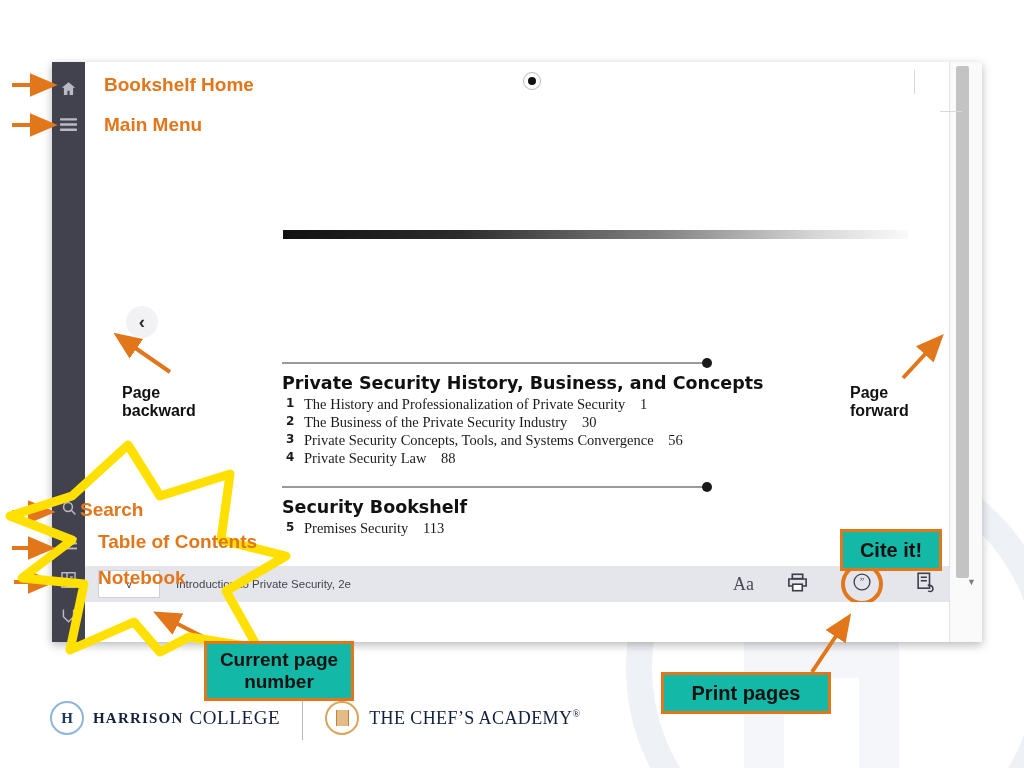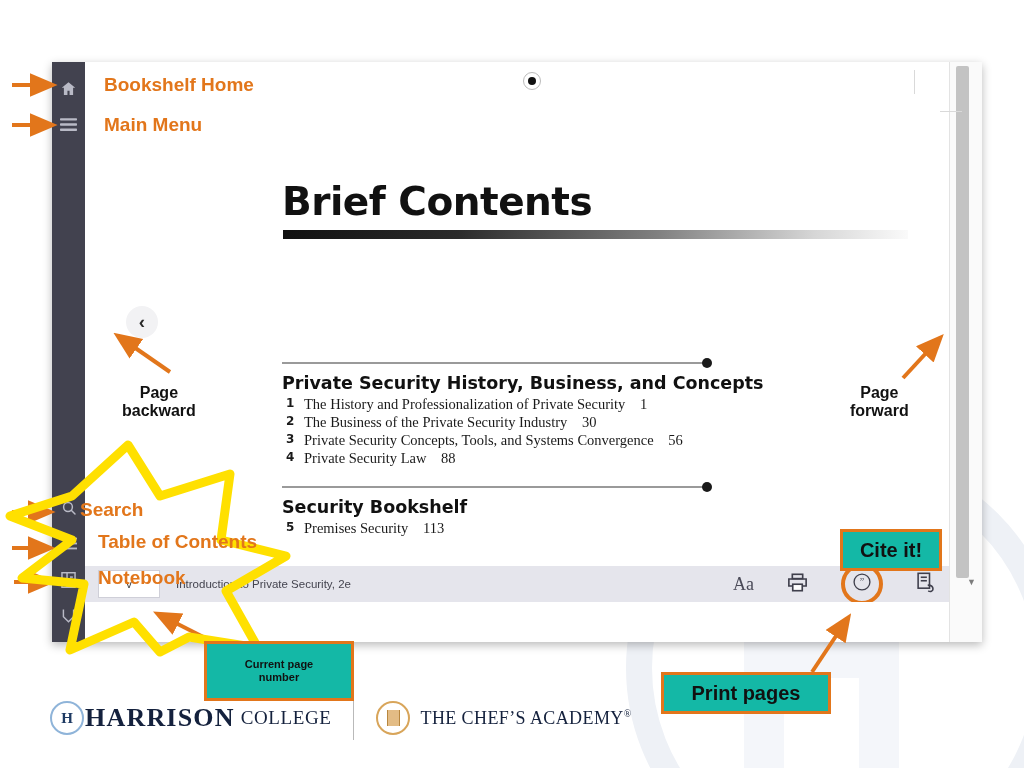--- a/index.html
+++ b/index.html
@@ -102,42 +102,42 @@
 
   
   .scrollbar{position:absolute;right:0;top:0;width:32px;height:580px;background:#fafafa;border-left:1px solid #e3e3e3;}
   .sb-thumb{position:absolute;left:6px;top:4px;width:13px;height:512px;background:#c3c3c3;border-radius:2px;}
   .sb-arrow{position:absolute;right:6px;top:515px;color:#7c7c7c;font-size:9px;}
 
   
   .edge-line{position:absolute;background:#d9d9d9;z-index:3;}
 
   
-  .anno{position:absolute;z-index:10;text-align:center;}
+  .anno{position:absolute;z-index:10;}
   .anno-text{
     font-family:"Liberation Sans",sans-serif;font-weight:bold;color:#e2761b;
     font-size:19px;white-space:nowrap;
   }
   .anno-black{
     font-family:"Liberation Sans",sans-serif;font-weight:bold;color:#111;
     font-size:16px;line-height:1.15;
   }
   .callout{
     border:3px solid #e2761b;background:#14b8a6;
     font-family:"Liberation Sans",sans-serif;font-weight:bold;color:#111;
     display:flex;align-items:center;justify-content:center;text-align:center;line-height:1.15;
   }
   svg.overlay{position:absolute;left:0;top:0;width:1024px;height:768px;z-index:9;pointer-events:none;}
 
   
   .footer{position:absolute;left:0;bottom:18px;width:1024px;height:54px;z-index:6;}
   .logo-row{position:absolute;left:50px;top:0;display:flex;align-items:center;}
   .hc-mark{width:30px;height:30px;border-radius:50%;border:2.5px solid #8fb4d9;display:flex;align-items:center;justify-content:center;}
   .hc-mark span{font-family:"Liberation Serif",serif;font-weight:bold;font-size:15px;color:#1e3a63;}
-  .hc-word{font-family:"Liberation Serif",serif;font-weight:bold;font-size:26px;color:#14213d;letter-spacing:1.2px;margin-left:1px;}
+  .hc-word{font-family:"Liberation Serif",serif;font-weight:bold;font-size:15px;color:#14213d;letter-spacing:1.2px;margin-left:9px;}
   .hc-word2{font-family:"Liberation Serif",serif;font-size:19px;color:#14213d;letter-spacing:.6px;margin-left:6px;}
   .divider{width:1px;height:44px;background:#b9b9b9;margin:0 22px;}
   .ca-mark{width:30px;height:30px;border-radius:50%;border:2.5px solid #d8a55a;display:flex;align-items:center;justify-content:center;}
   .ca-mark i{display:block;width:11px;height:16px;background:#e3bc85;border-left:1.5px solid #b8873f;border-right:1.5px solid #b8873f;}
   .ca-word{font-family:"Liberation Serif",serif;font-size:18px;color:#14213d;letter-spacing:.4px;margin-left:10px;}
   .ca-word sup{font-size:10px;}
 </style>
 </head>
 <body>
 
@@ -206,21 +206,20 @@
         </span>
       </div>
     </div>
   </div>
 
   <div class="page-area">
     <div class="spinner">
         <i></i>
       </div>
 
-    <div class="book-title">Brief Contents</div>
     <div class="title-rule"></div>
 
     <div class="nav-arrow nav-prev">‹</div>
 
     <div class="toc">
 
       <div>
         <div class="part-rule">
             <span class="line"></span>
             <span class="dot"></span>
@@ -353,21 +352,21 @@
   <div>Page</div>
   <div>backward</div>
 </div>
 <div class="anno anno-black" style="left:850px;top:384px;">
   <div>Page</div>
   <div>forward</div>
 </div>
 
 <div class="anno callout" style="left:840px;top:529px;width:96px;height:36px;font-size:20px;">Cite it!</div>
 <div class="anno callout" style="left:661px;top:672px;width:164px;height:36px;font-size:20px;">Print pages</div>
-<div class="anno callout" style="left:204px;top:641px;width:144px;height:54px;font-size:11px;flex-direction:column;">
+<div class="anno callout" style="left:204px;top:641px;width:144px;height:54px;font-size:19px;flex-direction:column;">
   <div>Current page</div>
   <div>number</div>
 </div>
 
 <div class="footer">
   <div class="logo-row">
     <div class="hc-mark">
       <span>H</span>
     </div>
     <div class="hc-word">HARRISON</div>

